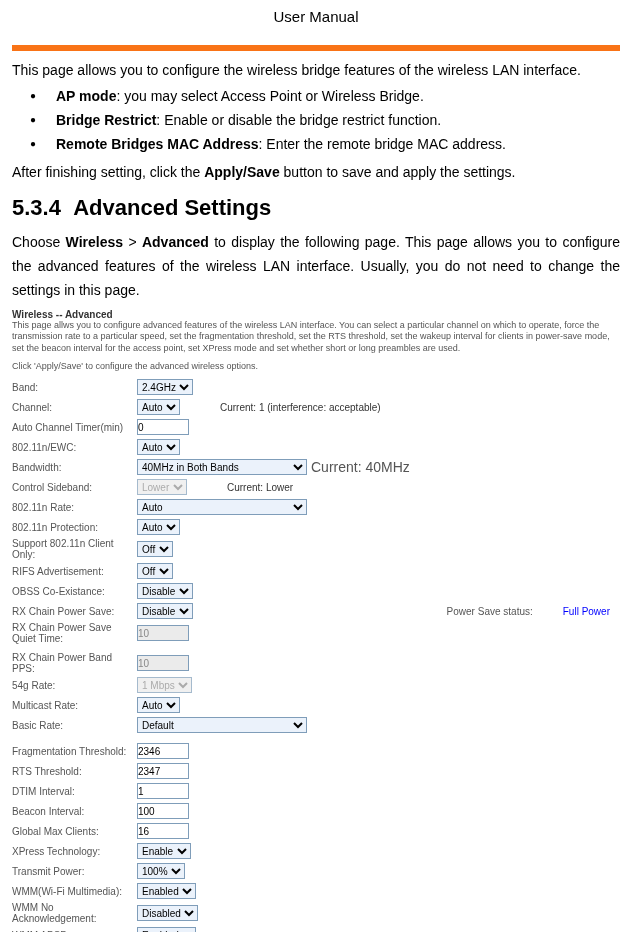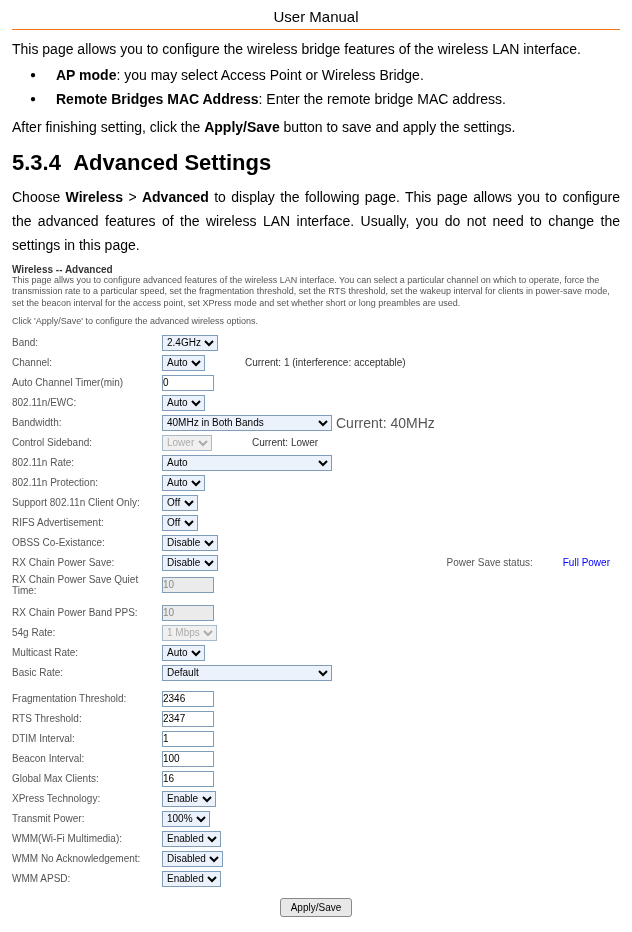--- a/index.html
+++ b/index.html
@@ -9,22 +9,22 @@
       font-family: Arial, sans-serif;
       font-size: 14px;
       color: #000;
       background: #fff;
       padding: 8px 12px;
       position: relative;
     }
     .header-title {
       text-align: center;
       font-size: 15px;
-      padding-bottom: 4px;
-      border-bottom: 1px solid #f97316;
+      padding-bottom: 20px;
+      border-bottom: 6px solid #f97316;
       margin-bottom: 8px;
     }
     .intro-text {
       line-height: 1.6;
       margin-bottom: 4px;
     }
     .bullet-list {
       list-style: none;
       padding-left: 18px;
       margin-bottom: 4px;
@@ -72,21 +72,21 @@
       margin-bottom: 6px;
     }
     .form-row {
       display: flex;
       align-items: center;
       font-size: 10px;
       margin-bottom: 2px;
       min-height: 18px;
     }
     .form-label {
-      width: 150px;
+      width: 125px;
       flex-shrink: 0;
     }
     .form-control {
       font-size: 10px;
     }
     .spacer-row { height: 6px; }
     select.form-control, input.form-control {
       font-size: 10px;
       padding: 0 0;
       height: 16px;
@@ -126,20 +126,23 @@
 
 <div class="header-title">User Manual</div>
 
 <p class="intro-text">This page allows you to configure the wireless bridge features of the wireless LAN interface.</p>
 
 <ul class="bullet-list">
   <li>
     <span class="bold">AP mode</span><span>: you may select Access Point or Wireless Bridge.</span>
   </li>
   <li>
+    <span class="bold">Bridge Restrict</span><span>: Enable or disable the bridge restrict function.</span>
+  </li>
+  <li>
     <span class="bold">Remote Bridges MAC Address</span><span>: Enter the remote bridge MAC address.</span>
   </li>
 </ul>
 
 <p class="after-text">
   <span>After finishing setting, click the </span><span class="bold">Apply/Save</span><span> button to save and apply the settings.</span>
 </p>
 
 <h2 class="section-heading">
   <span>5.3.4</span>&nbsp;&nbsp;<span>Advanced Settings</span>

